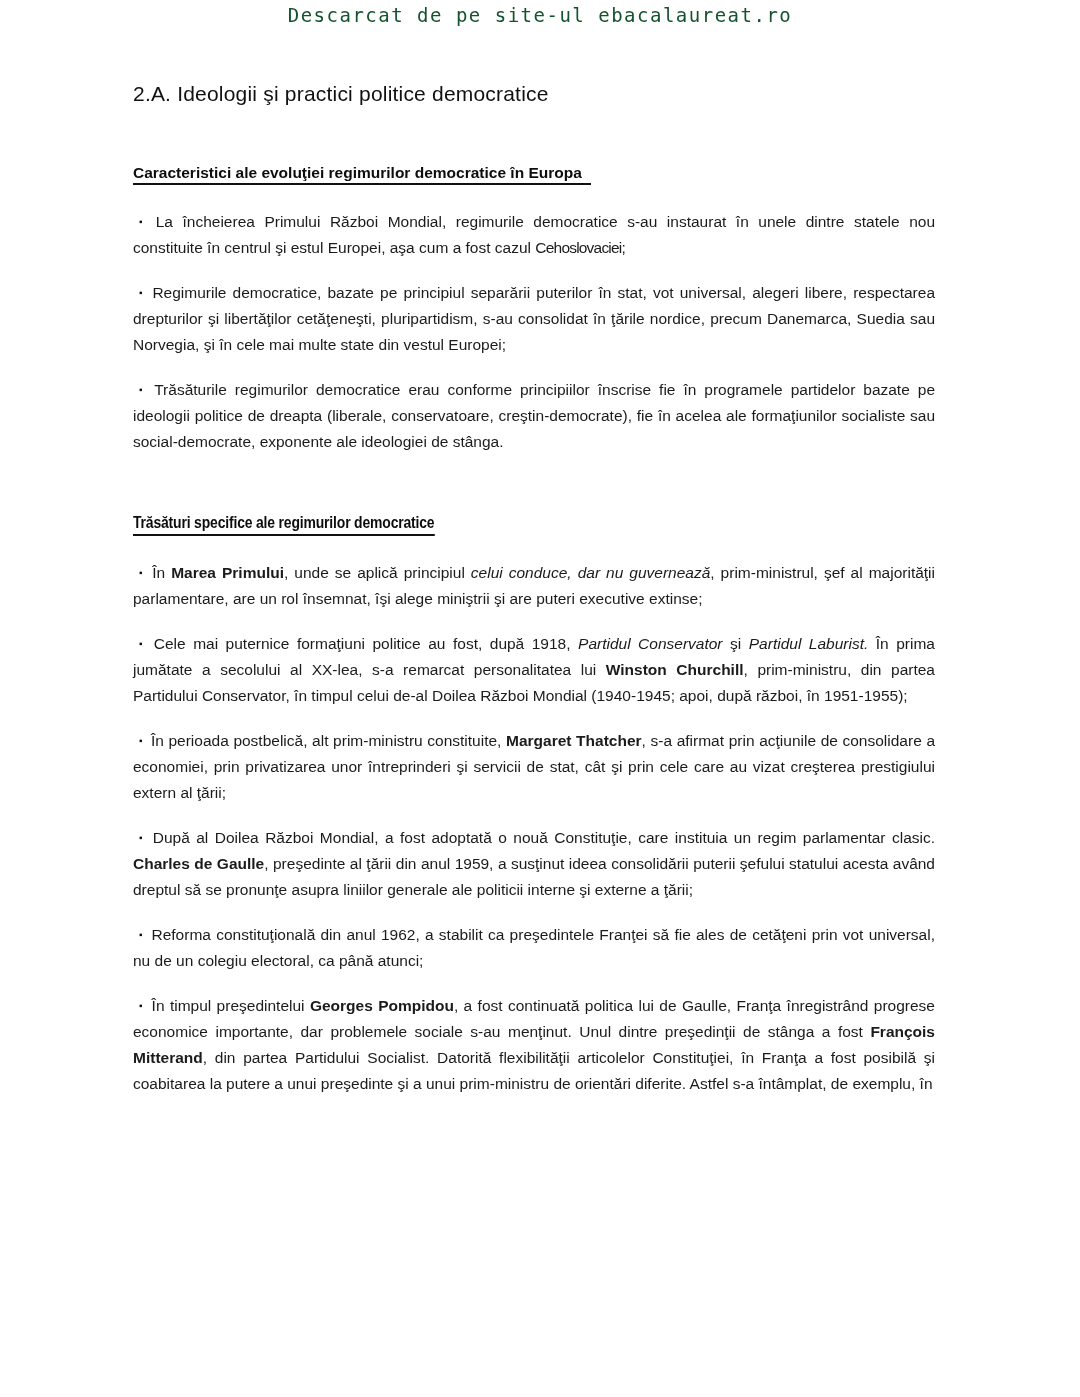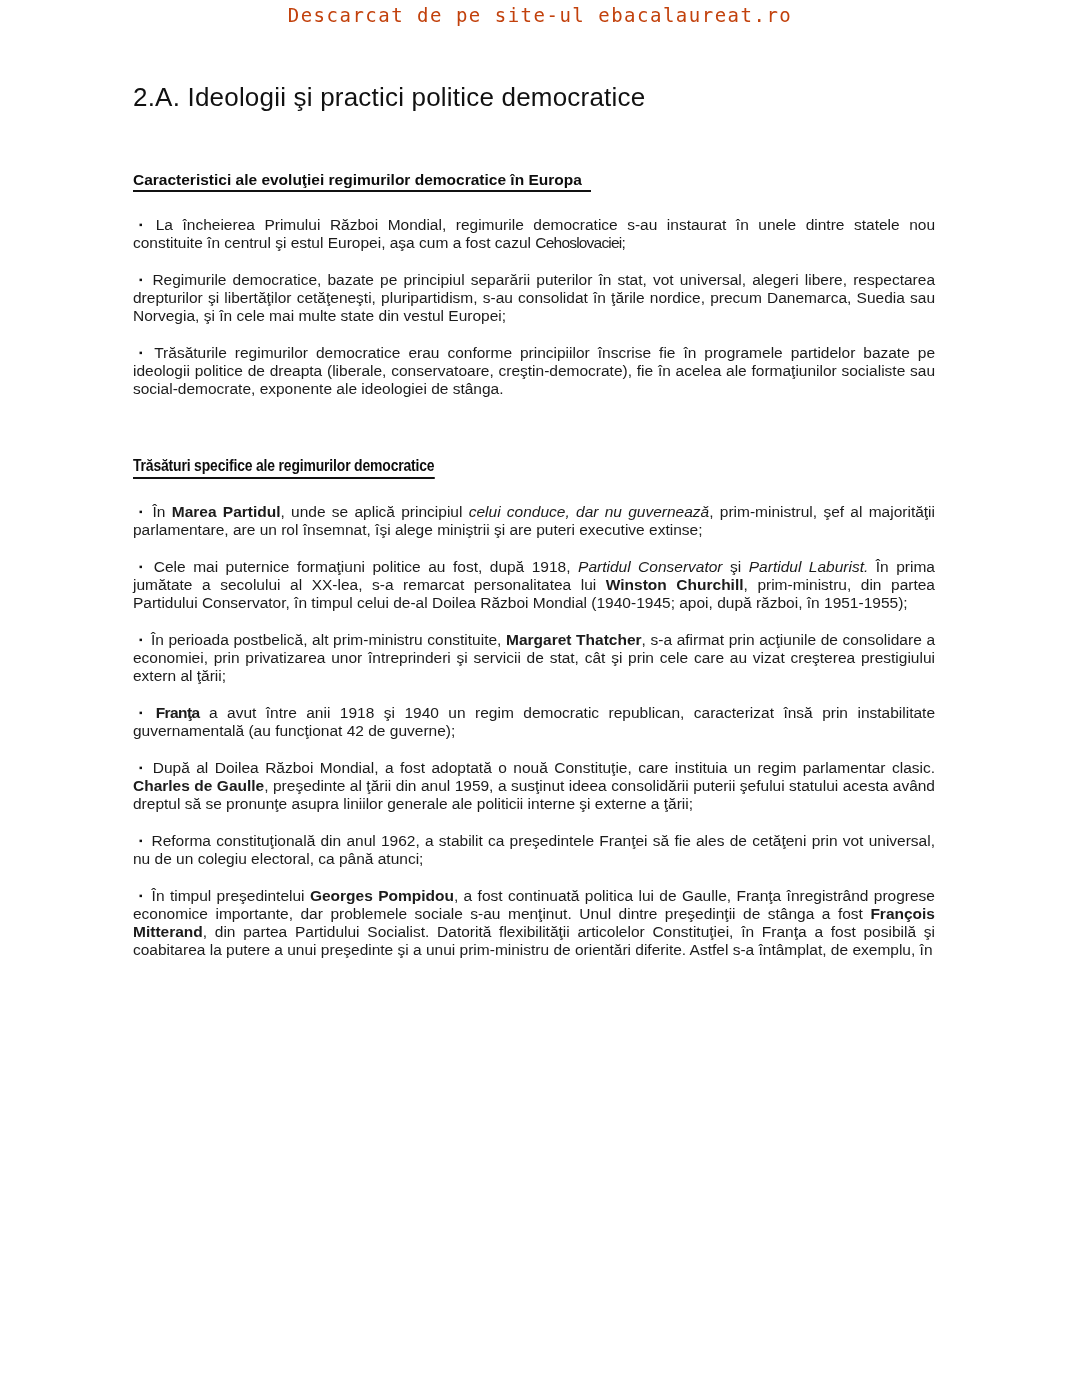--- a/index.html
+++ b/index.html
@@ -14,32 +14,32 @@
   }
   .watermark {
     position: absolute;
     top: 4px;
     left: 0;
     width: 100%;
     text-align: center;
     font-family: "DejaVu Sans Mono", "Liberation Mono", monospace;
     font-size: 19px;
     letter-spacing: 1.5px;
-    color: #c2410c;
+    color: #14532d;
     white-space: nowrap;
   }
   .content {
     position: absolute;
     left: 133px;
     top: 0;
     width: 802px;
   }
   .doc-title {
     margin: 82px 0 58px 0;
-    font-size: 26px;
+    font-size: 21px;
     font-weight: 400;
     color: #111;
     letter-spacing: 0.2px;
   }
   .section { margin: 0; }
   .section-heading-row { margin: 0 0 24px 0; }
   .section + .section { margin-top: 58px; }
   h2.section-heading {
     display: inline-block;
     margin: 0;
@@ -52,21 +52,21 @@
   h2.pad-underline { padding-right: 9px; text-align: right; }
   h2.condensed {
     transform: scaleX(0.82);
     transform-origin: 0 50%;
     font-size: 17px;
     letter-spacing: -0.2px;
   }
   p.para {
     margin: 0 0 19px 0;
     font-size: 15.5px;
-    line-height: 18px;
+    line-height: 26px;
     text-align: justify;
     text-indent: 6px;
     color: #1b1b1b;
   }
   .bullet {
     font-size: 10px;
     vertical-align: 2px;
     margin-right: 8px;
     color: #111;
   }
@@ -92,23 +92,22 @@
       </div>
       <p class="para"><span class="bullet">▪</span><span><span>La încheierea Primului Război Mondial, regimurile democratice s-au instaurat în unele dintre statele nou constituite în centrul şi estul Europei, aşa cum a fost cazul </span><span class="c">Cehoslovaciei;</span></span></p>
       <p class="para"><span class="bullet">▪</span><span><span>Regimurile democratice, bazate pe principiul separării puterilor în stat, vot universal, alegeri libere, respectarea drepturilor şi libertăţilor cetăţeneşti, pluripartidism, s-au consolidat în ţările nordice, precum Danemarca, Suedia sau Norvegia, şi în cele mai multe state din vestul Europei;</span></span></p>
       <p class="para"><span class="bullet">▪</span><span><span>Trăsăturile regimurilor democratice erau conforme principiilor înscrise fie în programele partidelor bazate pe ideologii politice de dreapta (liberale, conservatoare, creştin-democrate), fie în acelea ale formaţiunilor socialiste sau social-democrate, exponente ale ideologiei de stânga.</span></span></p>
     </div>
 
     <div class="section">
       <div class="section-heading-row">
         <h2 class="section-heading condensed">Trăsături specifice ale regimurilor democratice</h2>
       </div>
-      <p class="para"><span class="bullet">▪</span><span><span>În </span><span class="b">Marea Partidul</span><span>, unde se aplică principiul </span><span class="i">celui conduce, dar nu guvernează</span><span>, prim-ministrul, şef al majorităţii parlamentare, are un rol însemnat, îşi alege miniştrii şi are puteri executive extinse;</span></span></p>
+      <p class="para"><span class="bullet">▪</span><span><span>În </span><span class="b">Marea Primului</span><span>, unde se aplică principiul </span><span class="i">celui conduce, dar nu guvernează</span><span>, prim-ministrul, şef al majorităţii parlamentare, are un rol însemnat, îşi alege miniştrii şi are puteri executive extinse;</span></span></p>
       <p class="para"><span class="bullet">▪</span><span><span>Cele mai puternice formaţiuni politice au fost, după 1918, </span><span class="i">Partidul Conservator</span><span> şi </span><span class="i">Partidul Laburist.</span><span> În prima jumătate a secolului al XX-lea, s-a remarcat personalitatea lui </span><span class="b">Winston Churchill</span><span>, prim-ministru, din partea Partidului Conservator, în timpul celui de-al Doilea Război Mondial (1940-1945; apoi, după război, în 1951-1955);</span></span></p>
       <p class="para"><span class="bullet">▪</span><span><span>În perioada postbelică, alt prim-ministru constituite, </span><span class="b">Margaret Thatcher</span><span>, s-a afirmat prin acţiunile de consolidare a economiei, prin privatizarea unor întreprinderi şi servicii de stat, cât şi prin cele care au vizat creşterea prestigiului extern al ţării;</span></span></p>
-      <p class="para"><span class="bullet">▪</span><span><span class="bc">Franţa</span><span> a avut între anii 1918 şi 1940 un regim democratic republican, caracterizat însă prin instabilitate guvernamentală (au funcţionat 42 de guverne);</span></span></p>
       <p class="para"><span class="bullet">▪</span><span><span>După al Doilea Război Mondial, a fost adoptată o nouă Constituţie, care instituia un regim parlamentar clasic. </span><span class="b">Charles de Gaulle</span><span>, preşedinte al ţării din anul 1959, a susţinut ideea consolidării puterii şefului statului acesta având dreptul să se pronunţe asupra liniilor generale ale politicii interne şi externe a ţării;</span></span></p>
       <p class="para"><span class="bullet">▪</span><span><span>Reforma constituţională din anul 1962, a stabilit ca preşedintele Franţei să fie ales de cetăţeni prin vot universal, nu de un colegiu electoral, ca până atunci;</span></span></p>
       <p class="para"><span class="bullet">▪</span><span><span>În timpul preşedintelui </span><span class="b">Georges Pompidou</span><span>, a fost continuată politica lui de Gaulle, Franţa înregistrând progrese economice importante, dar problemele sociale s-au menţinut. Unul dintre preşedinţii de stânga a fost </span><span class="b">François Mitterand</span><span>, din partea Partidului Socialist. Datorită flexibilităţii articolelor Constituţiei, în Franţa a fost posibilă şi coabitarea la putere a unui preşedinte şi a unui prim-ministru de orientări diferite. Astfel s-a întâmplat, de exemplu, în</span></span></p>
     </div>
 
   </div>
 </div>
 
 </body></html>

